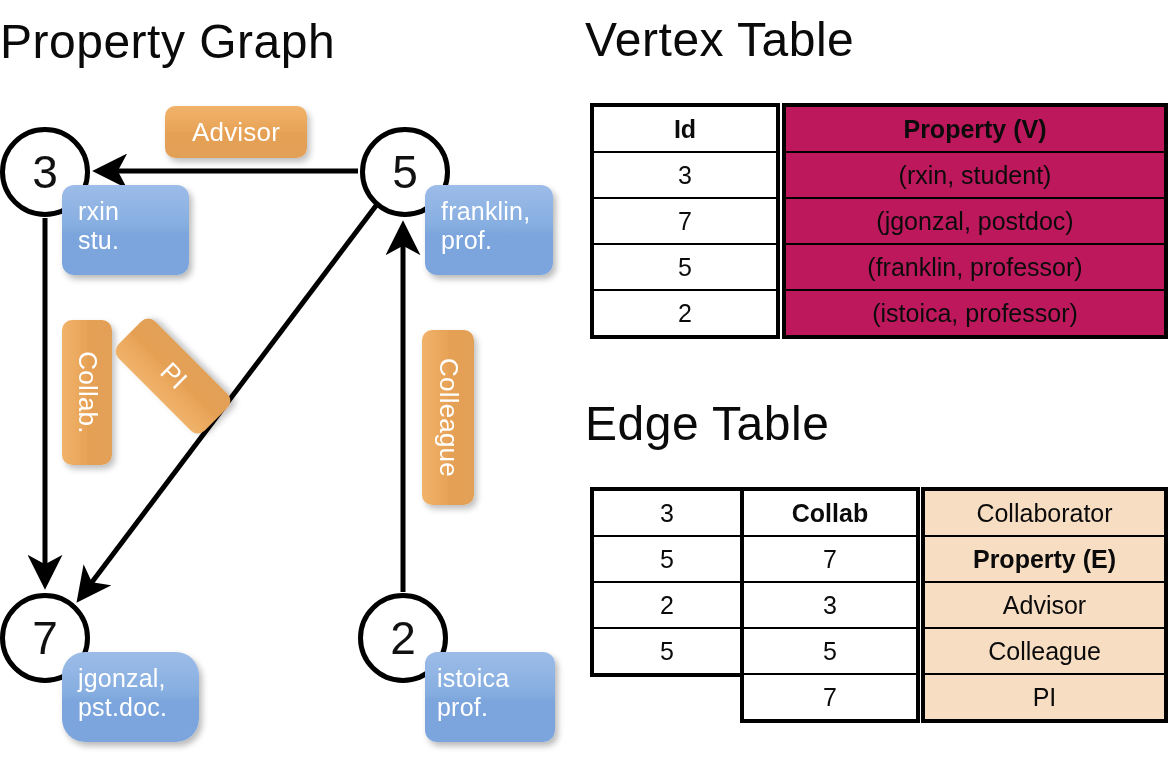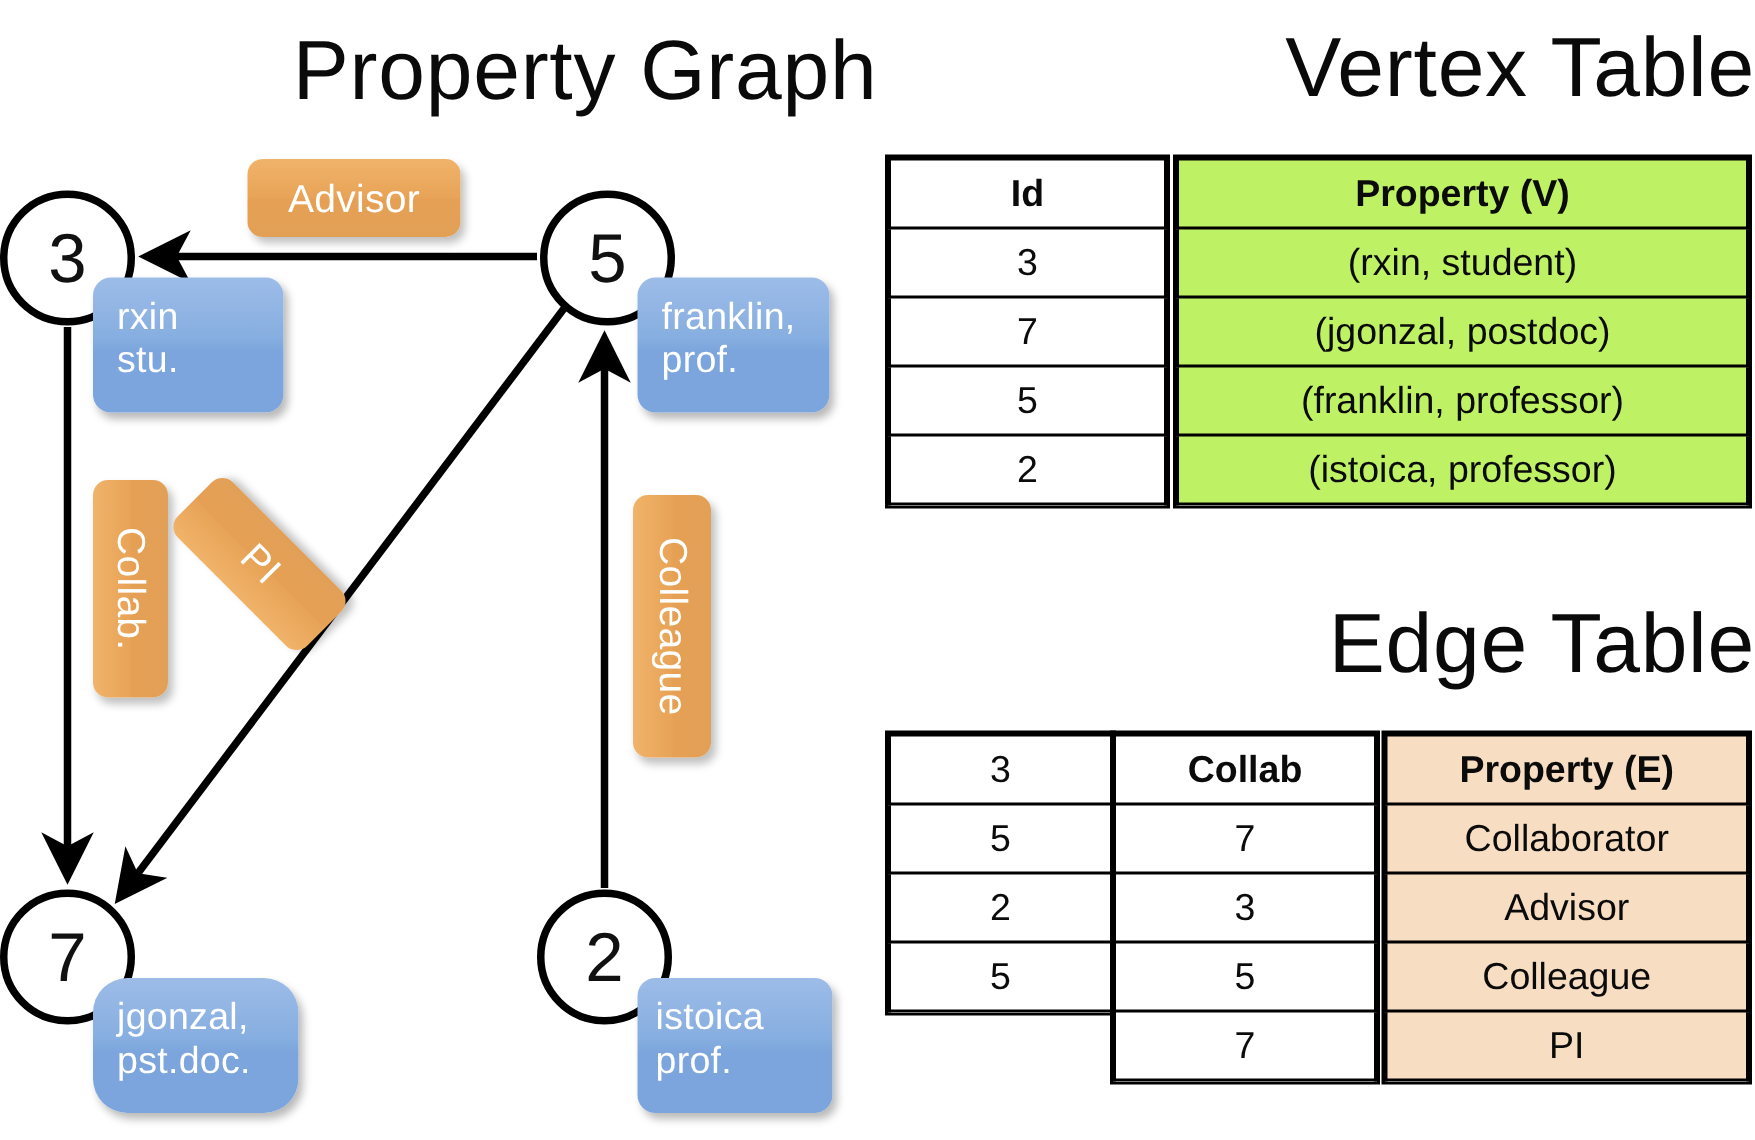--- a/index.html
+++ b/index.html
@@ -9,25 +9,25 @@
     font-family:"Liberation Sans","DejaVu Sans",sans-serif;
     color:#000;
   }
   .panel{position:absolute;}
 
   
   .big-title{
     position:absolute;
     font-family:"Liberation Sans","DejaVu Sans",sans-serif;
     font-weight:400;
-    font-size:56px;
+    font-size:48px;
     letter-spacing:0.5px;
     color:#0a0a0a;
     white-space:nowrap;
-    text-align:right;
+    text-align:left;
   }
   #title-property-graph{left:0;top:14px;width:585px;}
   #title-vertex-table{left:585px;top:12px;width:585px;}
   #title-edge-table{left:585px;top:396px;width:585px;}
 
   
   #graph-area{left:0;top:0;width:585px;height:760px;}
   #graph-svg{position:absolute;left:0;top:0;width:585px;height:760px;}
 
   .node-circle{
@@ -108,21 +108,21 @@
   .tbl td,.tbl th{
     border:2px solid #000;
     text-align:center;
     font-weight:400;
     padding:0;
     height:44px;
     color:#0b0b0b;
   }
   .tbl th{font-weight:700;font-size:25px;}
   .tbl.outer{box-shadow:0 0 0 2px #000;}
-  .blue-cell{background:#bef264;}
+  .blue-cell{background:#be185d;}
   .orange-cell{background:#f7ddc2;}
 
   
   #vtbl-id   {left:592px;top:105px;width:186px;}
   #vtbl-prop {left:784px;top:105px;width:382px;}
   
   #etbl-src  {left:592px;top:489px;width:150px;}
   #etbl-dst  {left:742px;top:489px;width:176px;}
   #etbl-prop {left:923px;top:489px;width:243px;}
 </style>
@@ -273,26 +273,26 @@
     </tr>
     <tr>
       <td>7</td>
     </tr>
   </tbody>
     </table>
 
   <table class="tbl outer" id="etbl-prop">
     <tbody>
         <tr>
+      <td class="orange-cell">Collaborator</td>
+    </tr>
+    <tr>
       <th class="orange-cell">Property (E)</th>
     </tr>
     <tr>
-      <td class="orange-cell">Collaborator</td>
-    </tr>
-    <tr>
       <td class="orange-cell">Advisor</td>
     </tr>
     <tr>
       <td class="orange-cell">Colleague</td>
     </tr>
     <tr>
       <td class="orange-cell">PI</td>
     </tr>
   </tbody>
     </table>

